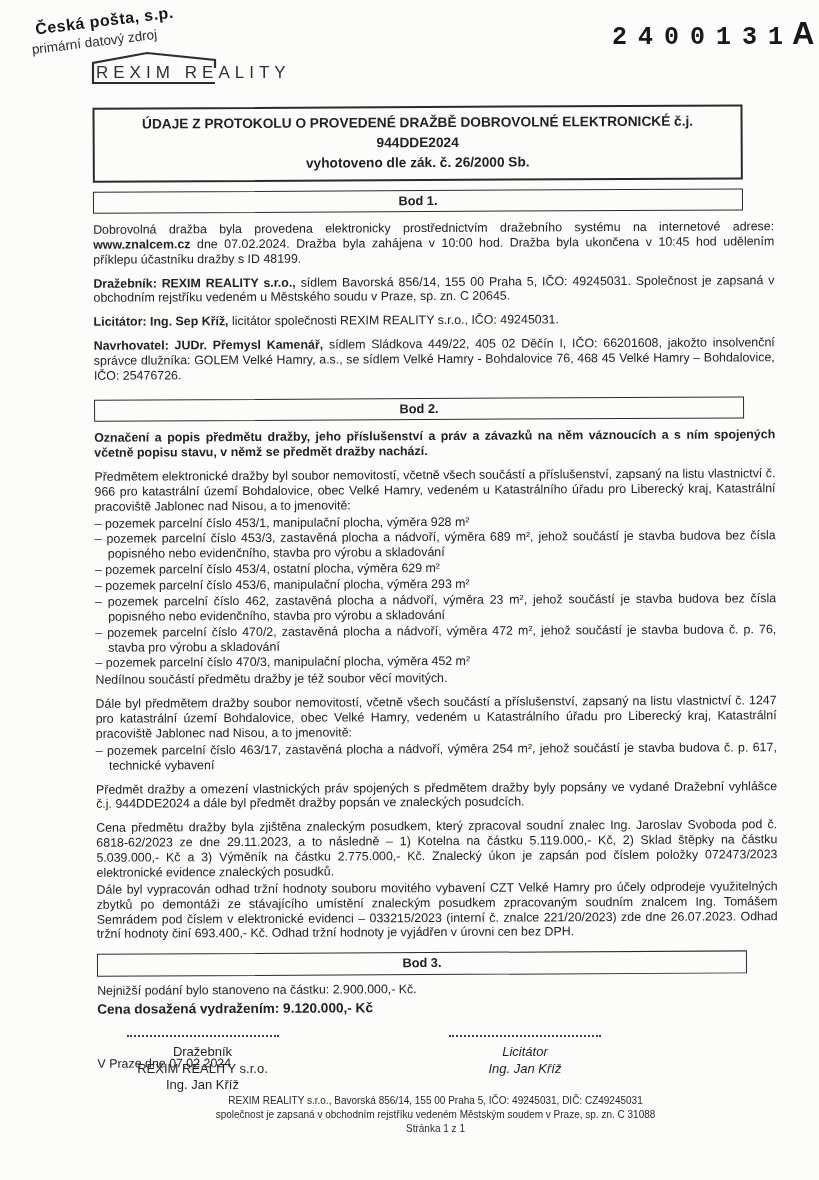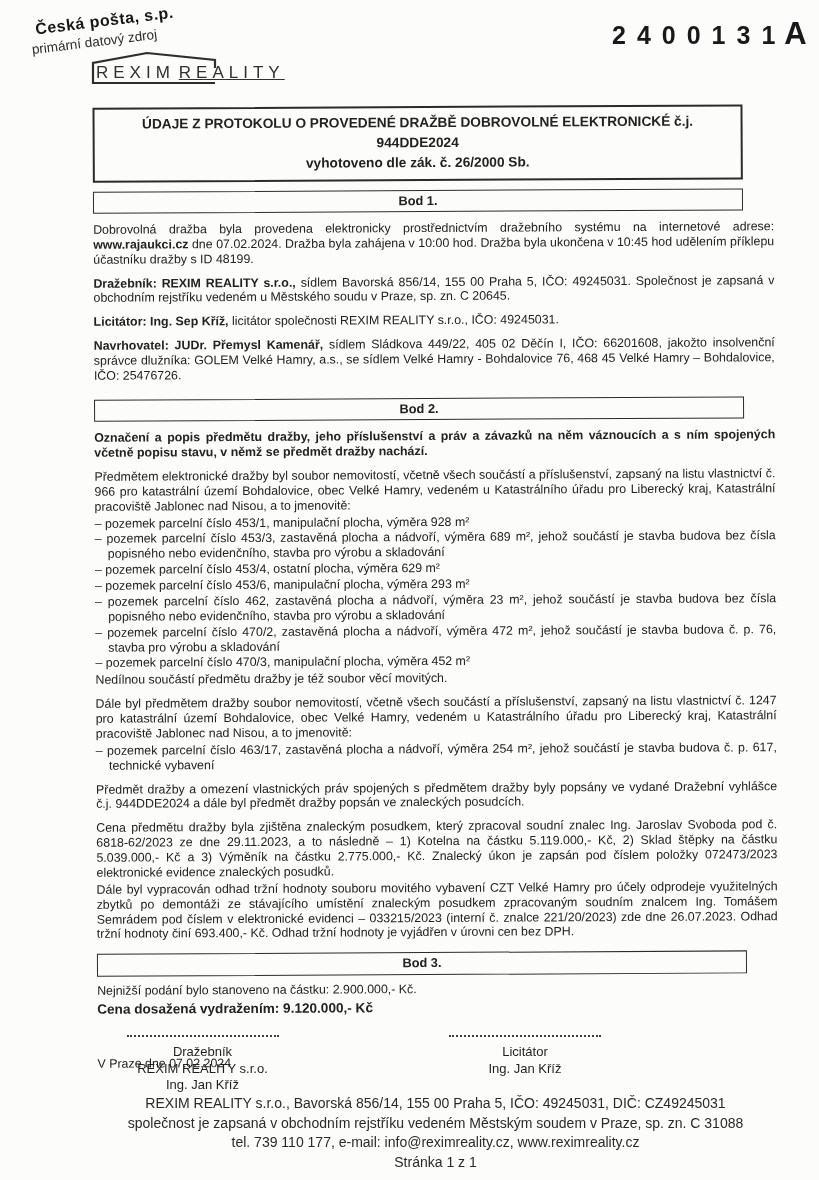--- a/index.html
+++ b/index.html
@@ -21,35 +21,35 @@
     transform:rotate(-7deg);
     color:#161616;
   }
   .posta-stamp .l1{font-size:16px;font-weight:700;letter-spacing:.5px;}
   .posta-stamp .l2{font-size:13.5px;margin-top:3px;margin-left:-6px;color:#2c2c2c;}
   .doc-number{
     position:absolute;left:612px;top:16px;
     font-weight:700;color:#191919;
     white-space:nowrap;
   }
-  .doc-number .digits{font-size:25px;letter-spacing:11px;}
+  .doc-number .digits{font-size:25px;letter-spacing:11px;font-family:Liberation Mono, monospace;}
   .doc-number .suffix{font-size:31px;letter-spacing:0;margin-left:-2px;}
   .logo{
     position:absolute;left:96px;top:56px;
     height:36px;
   }
   .logo-house{position:absolute;left:-9px;top:-7px;}
   .logo-text{
     position:relative;
     font-size:17px;color:#303030;
     letter-spacing:5px;
     line-height:34px;
     white-space:nowrap;
   }
-  .logo-text .w2{margin-left:4px;text-decoration:underline;}
+  .logo-text .w2{margin-left:10px;}
   
   .content{
     position:absolute;left:95px;top:106px;width:681px;
     font-size:12.4px;line-height:1.2;
     text-align:justify;
     transform:rotate(-0.3deg);
     color:#222;
   }
   .title-box{
     box-sizing:border-box;width:650px;
@@ -77,30 +77,30 @@
   }
   .bod3-line1{margin:7px 0 0;}
   .bod3-line2{margin:4px 0 0;font-weight:700;font-size:13.6px;}
   .place-date{margin:38px 0 0;text-align:left;}
   
   .signatures{
     position:absolute;left:95px;top:1028px;width:681px;
     display:flex;
   }
   .sig-col{width:215px;text-align:center;font-size:13px;line-height:1.25;}
-  .sig-col.right{margin-left:115px;width:200px;}
+  .sig-col.right{margin-left:115px;width:200px;font-style:italic;}
   .dotline{
     display:inline-block;width:152px;height:0;
     border-top:2px dotted #3c3c3c;
     margin-bottom:3px;
   }
   
   .footer{
     position:absolute;left:95px;top:1094px;width:681px;
-    text-align:center;font-size:14px;line-height:1.4;color:#2a2a2a;
+    text-align:center;font-size:10px;line-height:1.4;color:#2a2a2a;
   }
 </style>
 </head>
 <body>
 
 <div class="page">
 
   <div class="posta-stamp">
     <div class="l1">Česká pošta, s.p.</div>
     <div class="l2">primární datový zdroj</div>
@@ -121,21 +121,21 @@
 
   <div class="content">
 
     <div class="title-box">
       <div>ÚDAJE Z PROTOKOLU O PROVEDENÉ DRAŽBĚ DOBROVOLNÉ ELEKTRONICKÉ č.j. 944DDE2024</div>
       <div>vyhotoveno dle zák. č. 26/2000 Sb.</div>
     </div>
 
     <div class="bod-box">Bod 1.</div>
 
-    <p class="para"><span>Dobrovolná dražba byla provedena elektronicky prostřednictvím dražebního systému na internetové adrese: </span><span class="bold-lead">www.rajaukci.cz</span><span> dne 07.02.2024. Dražba byla zahájena v 10:00 hod. Dražba byla ukončena v 10:45 hod udělením příklepu účastníku dražby s ID 48199.</span></p>
+    <p class="para"><span>Dobrovolná dražba byla provedena elektronicky prostřednictvím dražebního systému na internetové adrese: </span><span class="bold-lead">www.znalcem.cz</span><span> dne 07.02.2024. Dražba byla zahájena v 10:00 hod. Dražba byla ukončena v 10:45 hod udělením příklepu účastníku dražby s ID 48199.</span></p>
 
     <p class="para"><span class="bold-lead">Dražebník: REXIM REALITY s.r.o.,</span><span> sídlem Bavorská 856/14, 155 00 Praha 5, IČO: 49245031. Společnost je zapsaná v obchodním rejstříku vedeném u Městského soudu v Praze, sp. zn. C 20645.</span></p>
 
     <p class="para"><span class="bold-lead">Licitátor: Ing. Sep Kříž,</span><span> licitátor společnosti REXIM REALITY s.r.o., IČO: 49245031.</span></p>
 
     <p class="para"><span class="bold-lead">Navrhovatel: JUDr. Přemysl Kamenář,</span><span> sídlem Sládkova 449/22, 405 02 Děčín I, IČO: 66201608, jakožto insolvenční správce dlužníka: GOLEM Velké Hamry, a.s., se sídlem Velké Hamry - Bohdalovice 76, 468 45 Velké Hamry – Bohdalovice, IČO: 25476726.</span></p>
 
     <div class="bod-box bod2-box">Bod 2.</div>
 
     <p class="para bold-para">Označení a popis předmětu dražby, jeho příslušenství a práv a závazků na něm váznoucích a s ním spojených včetně popisu stavu, v němž se předmět dražby nachází.</p>
@@ -183,17 +183,16 @@
     <div class="sig-col right">
       <span class="dotline"></span>
       <div>Licitátor</div>
       <div>Ing. Jan Kříž</div>
     </div>
   </div>
 
   <div class="footer">
     <div>REXIM REALITY s.r.o., Bavorská 856/14, 155 00 Praha 5, IČO: 49245031, DIČ: CZ49245031</div>
     <div>společnost je zapsaná v obchodním rejstříku vedeném Městským soudem v Praze, sp. zn. C 31088</div>
-    <div>tel. 739 110 177, e-mail: info@reximreality.cz, www.reximreality.cz</div>
     <div>Stránka 1 z 1</div>
   </div>
 
 </div>
 
 </body></html>

